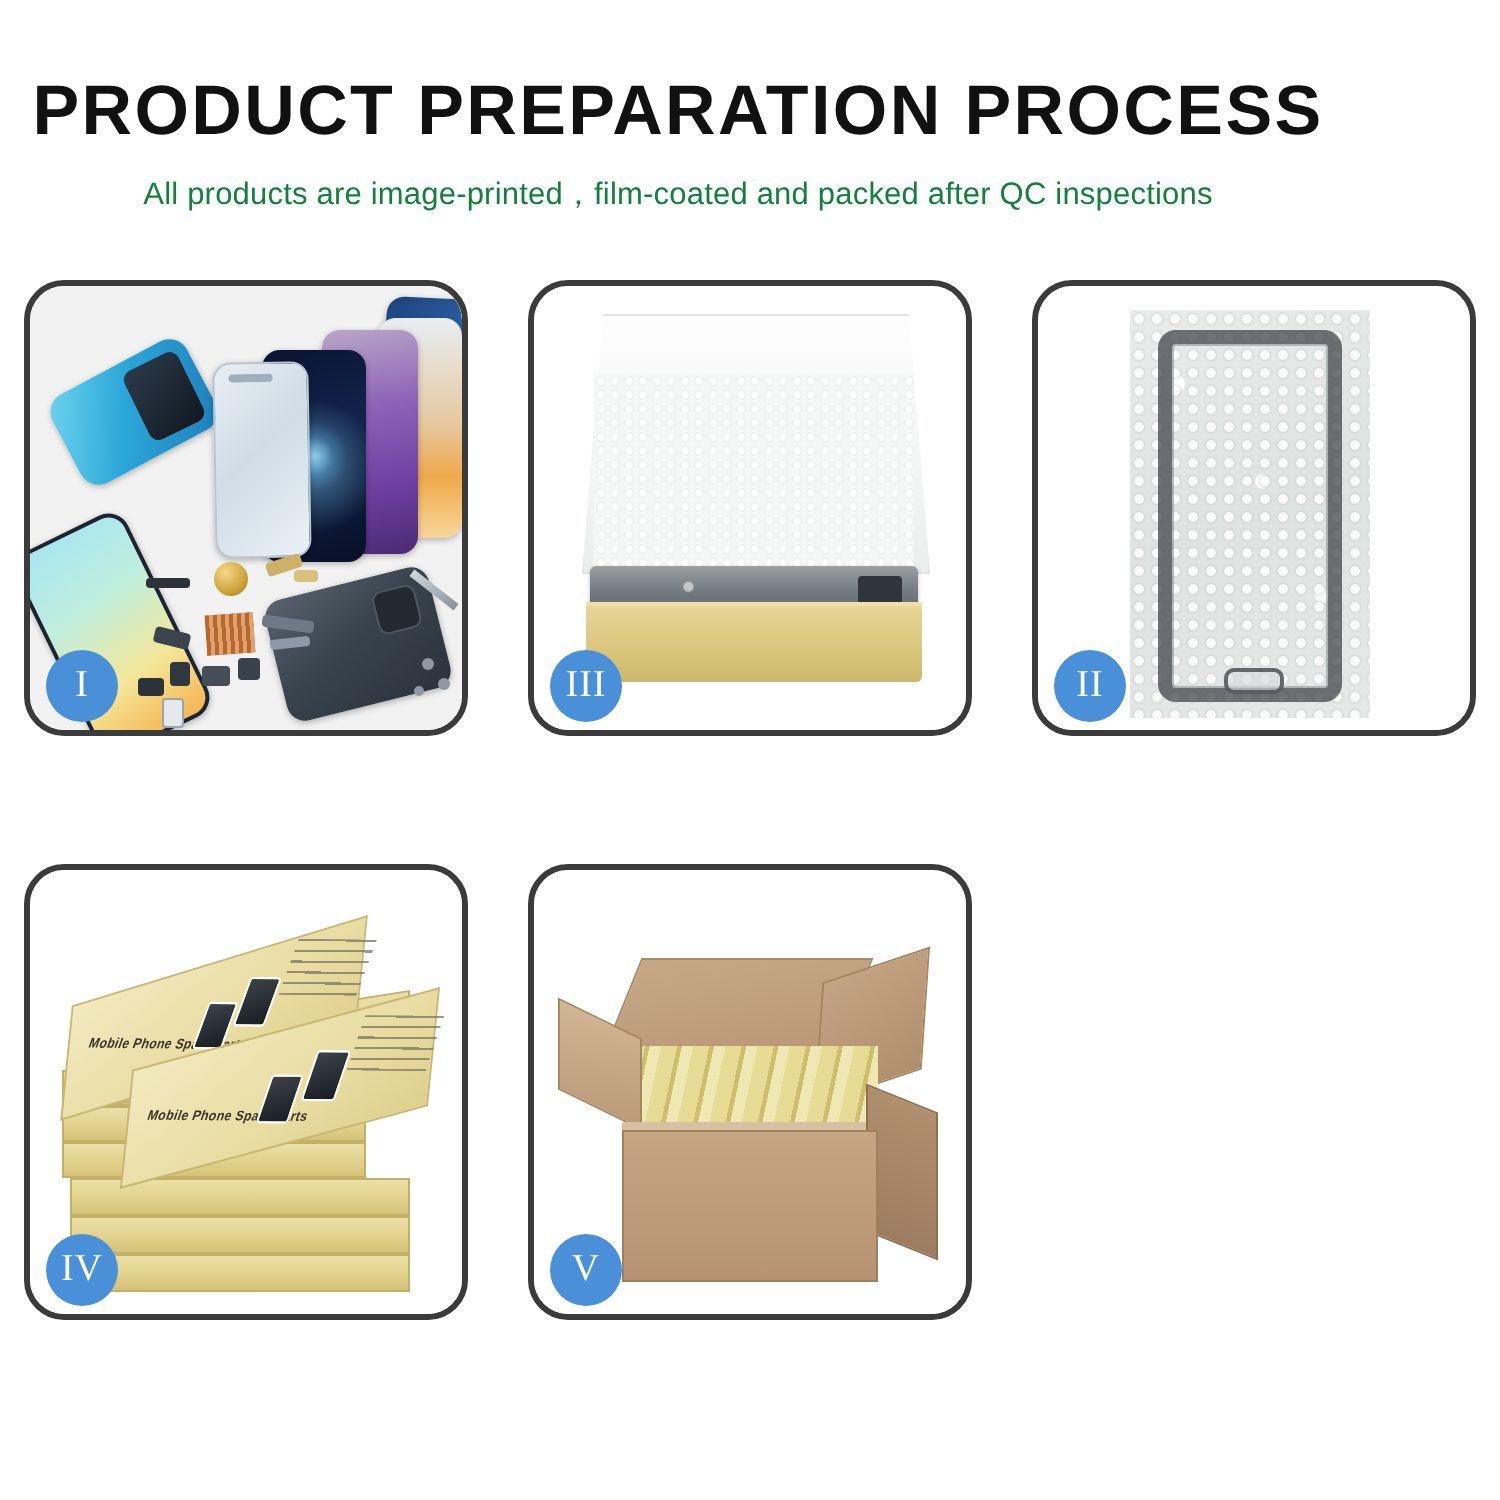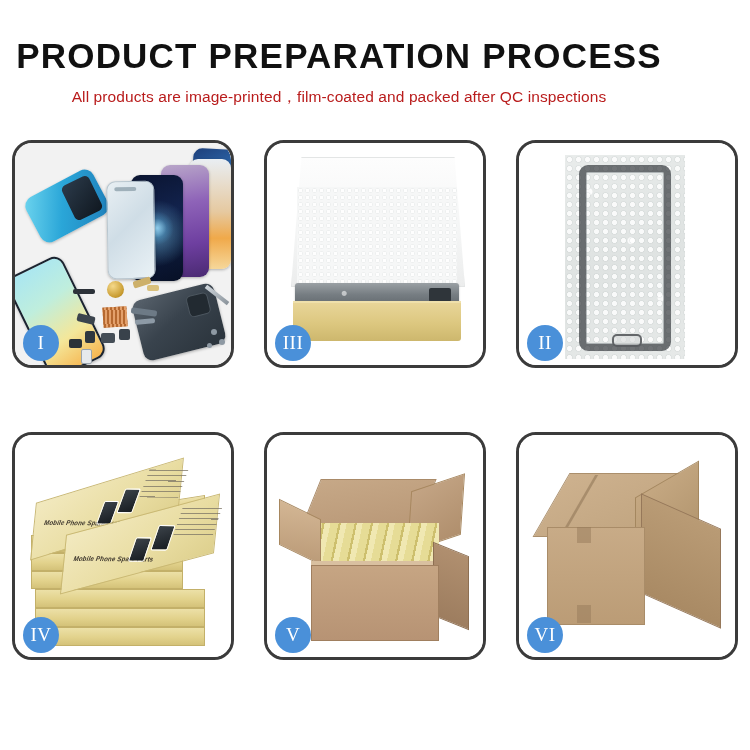--- a/index.html
+++ b/index.html
@@ -32,21 +32,21 @@
     letter-spacing: 1.2px;
     color: #111111;
     font-family: "Liberation Sans", sans-serif;
     white-space: nowrap;
   }
   .page-subtitle {
     margin: 0;
     padding-top: 11px;
     font-size: 15.5px;
     font-weight: 400;
-    color: #b91c1c;
+    color: #15803d;
     letter-spacing: 0.1px;
     white-space: nowrap;
   }
 
   
   .grid {
     position: absolute;
     top: 140px;
     left: 12px;
     width: 726px;
@@ -489,26 +489,14 @@
         <div class="c5-rods"></div>
       </div>
       <div class="c5-flap-left"></div>
       <div class="c5-rim"></div>
       <div class="c5-side"></div>
       <div class="c5-body"></div>
     </div>
     <div class="badge">V</div>
   </div>
 
-  <div class="panel p6">
-    <div class="panel-inner">
-      <div class="c6-top"></div>
-      <div class="c6-top2"></div>
-      <div class="c6-seam"></div>
-      <div class="c6-right"></div>
-      <div class="c6-front"></div>
-      <div class="c6-tape-a"></div>
-      <div class="c6-tape-b"></div>
-    </div>
-    <div class="badge">VI</div>
-  </div>
 
 </div>
 
 </body></html>

